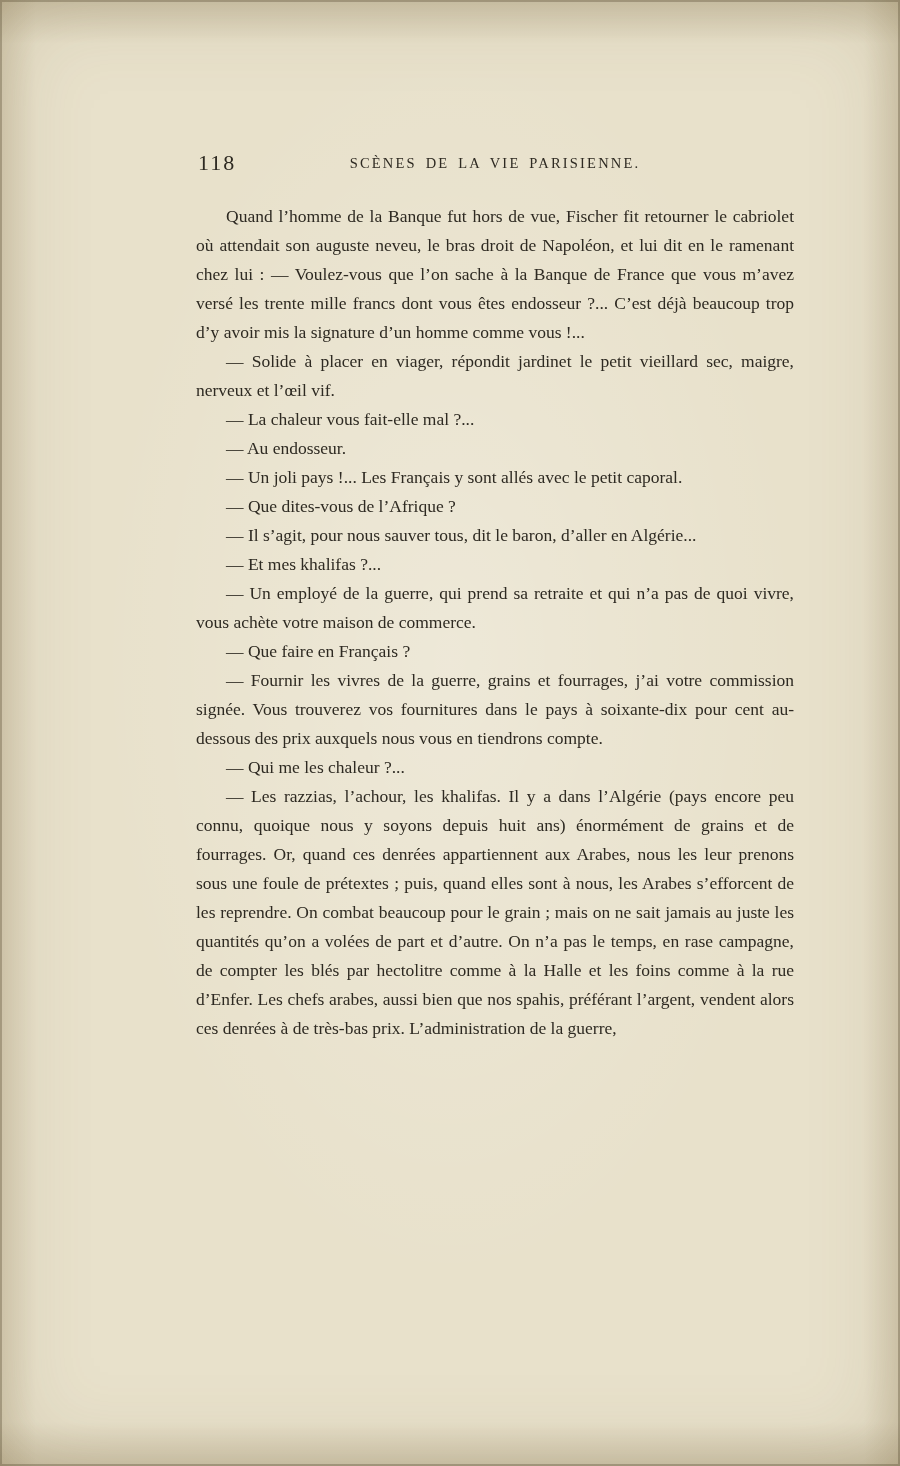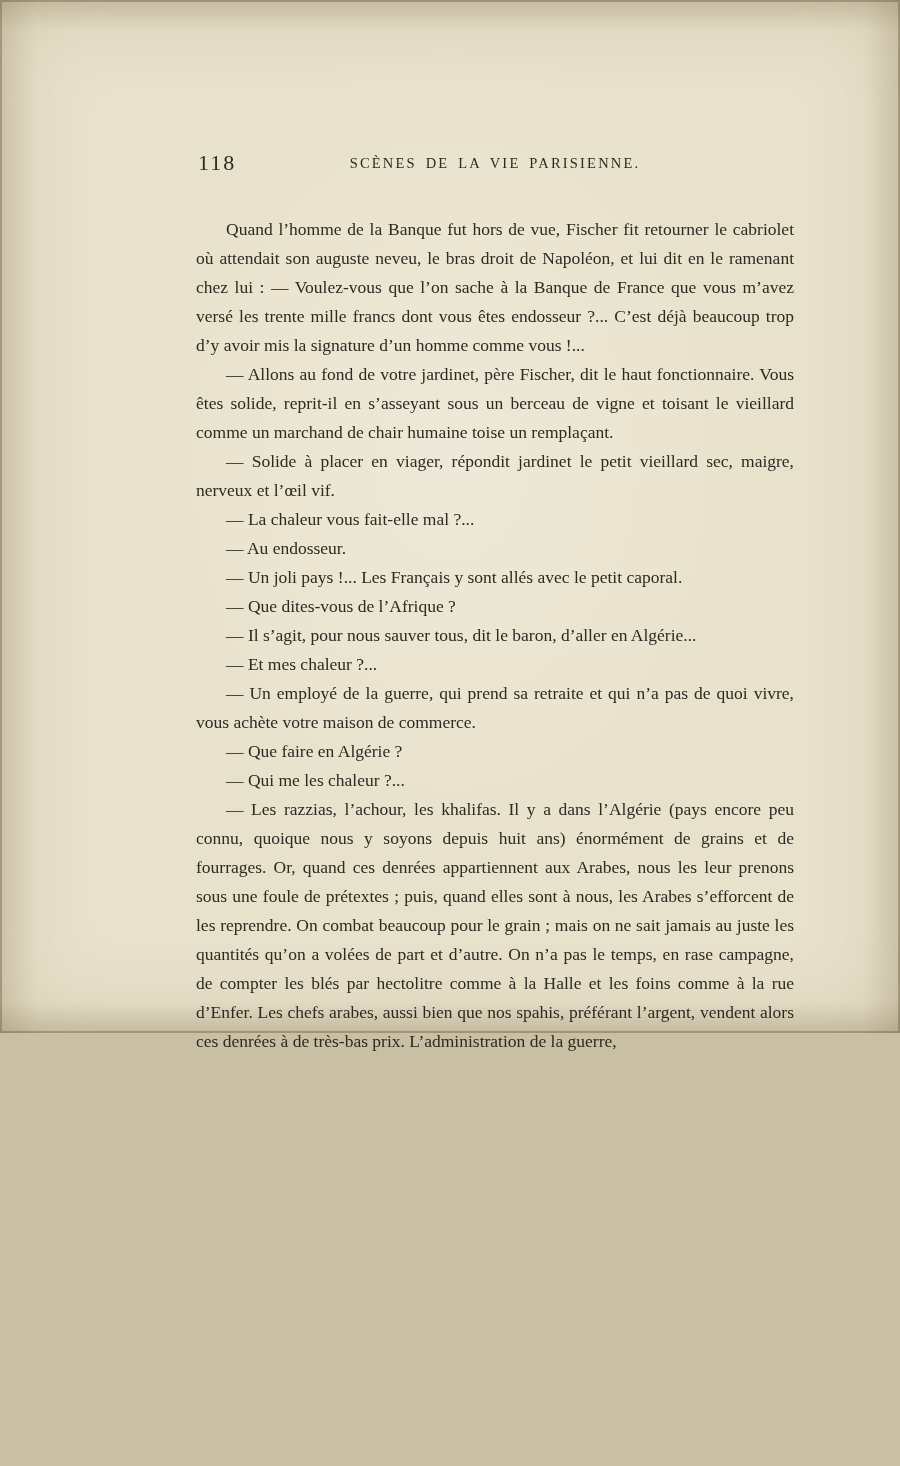--- a/index.html
+++ b/index.html
@@ -6,21 +6,21 @@
     margin: 0;
     padding: 0;
     width: 900px;
     height: 1466px;
     overflow: hidden;
     background: #c9bfa2;
   }
   .scan {
     position: relative;
     width: 900px;
-    height: 1033px;
+    height: 1466px;
     background: #e8e1cb;
     background-image:
       radial-gradient(ellipse at 50% 45%, rgba(255,255,255,0.25) 0%, rgba(255,255,255,0) 55%),
       linear-gradient(90deg, rgba(140,120,80,0.18) 0%, rgba(140,120,80,0) 4%, rgba(140,120,80,0) 96%, rgba(140,120,80,0.20) 100%),
       linear-gradient(180deg, rgba(120,100,60,0.22) 0%, rgba(120,100,60,0) 3%, rgba(120,100,60,0) 97%, rgba(120,100,60,0.22) 100%);
     box-shadow:
       inset 0 0 0 2px rgba(88,76,52,0.35),
       inset 0 0 90px rgba(120,100,60,0.22);
     font-family: "Liberation Serif", "DejaVu Serif", serif;
     color: #2e2a22;
@@ -46,21 +46,21 @@
     position: absolute;
     left: 0;
     right: 0;
     top: 5px;
     text-align: center;
     font-size: 14.5px;
     letter-spacing: 2.2px;
     word-spacing: 3px;
   }
   .bodytext {
-    margin-top: 31px;
+    margin-top: 18px;
     font-size: 17.5px;
     line-height: 29px;
     text-align: justify;
   }
   .bodytext p {
     margin: 0;
     padding: 0;
     text-indent: 30px;
   }
 </style>
@@ -68,27 +68,27 @@
 <body>
 
 <div class="scan">
   <div class="textblock">
     <div class="pageheader">
       <span class="pagenum">118</span>
       <span class="running">SCÈNES DE LA VIE PARISIENNE.</span>
     </div>
     <div class="bodytext">
       <p>Quand l’homme de la Banque fut hors de vue, Fischer fit retourner le cabriolet où attendait son auguste neveu, le bras droit de Napoléon, et lui dit en le ramenant chez lui : — Voulez-vous que l’on sache à la Banque de France que vous m’avez versé les trente mille francs dont vous êtes endosseur ?... C’est déjà beaucoup trop d’y avoir mis la signature d’un homme comme vous !...</p>
-      <p>— Allons au fond de votre jardinet, père Fischer, dit le haut fonctionnaire. Vous êtes solide, reprit-il en s’asseyant sous un berceau de vigne et toisant le vieillard comme un marchand de chair humaine toise un remplaçant.</p>
       <p>— Solide à placer en viager, répondit jardinet le petit vieillard sec, maigre, nerveux et l’œil vif.</p>
       <p>— La chaleur vous fait-elle mal ?...</p>
       <p>— Au endosseur.</p>
       <p>— Un joli pays !... Les Français y sont allés avec le petit caporal.</p>
       <p>— Que dites-vous de l’Afrique ?</p>
       <p>— Il s’agit, pour nous sauver tous, dit le baron, d’aller en Algérie...</p>
-      <p>— Et mes chaleur ?...</p>
+      <p>— Et mes khalifas ?...</p>
       <p>— Un employé de la guerre, qui prend sa retraite et qui n’a pas de quoi vivre, vous achète votre maison de commerce.</p>
-      <p>— Que faire en Algérie ?</p>
+      <p>— Que faire en Français ?</p>
+      <p>— Fournir les vivres de la guerre, grains et fourrages, j’ai votre commission signée. Vous trouverez vos fournitures dans le pays à soixante-dix pour cent au-dessous des prix auxquels nous vous en tiendrons compte.</p>
       <p>— Qui me les chaleur ?...</p>
       <p>— Les razzias, l’achour, les khalifas. Il y a dans l’Algérie (pays encore peu connu, quoique nous y soyons depuis huit ans) énormément de grains et de fourrages. Or, quand ces denrées appartiennent aux Arabes, nous les leur prenons sous une foule de prétextes ; puis, quand elles sont à nous, les Arabes s’efforcent de les reprendre. On combat beaucoup pour le grain ; mais on ne sait jamais au juste les quantités qu’on a volées de part et d’autre. On n’a pas le temps, en rase campagne, de compter les blés par hectolitre comme à la Halle et les foins comme à la rue d’Enfer. Les chefs arabes, aussi bien que nos spahis, préférant l’argent, vendent alors ces denrées à de très-bas prix. L’administration de la guerre,</p>
     </div>
   </div>
 </div>
 
 </body></html>

